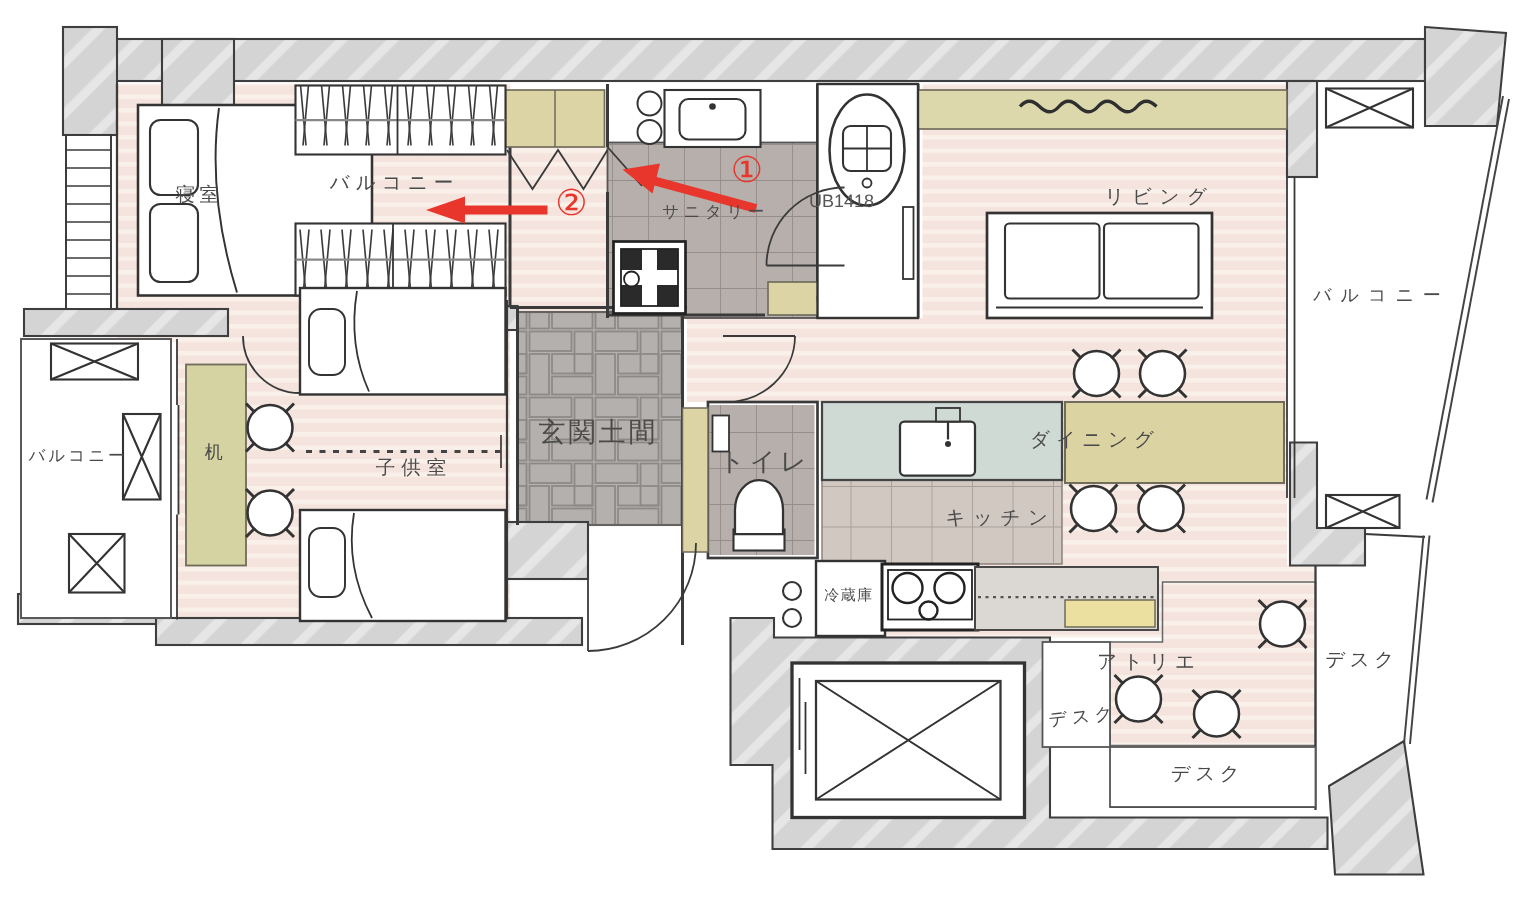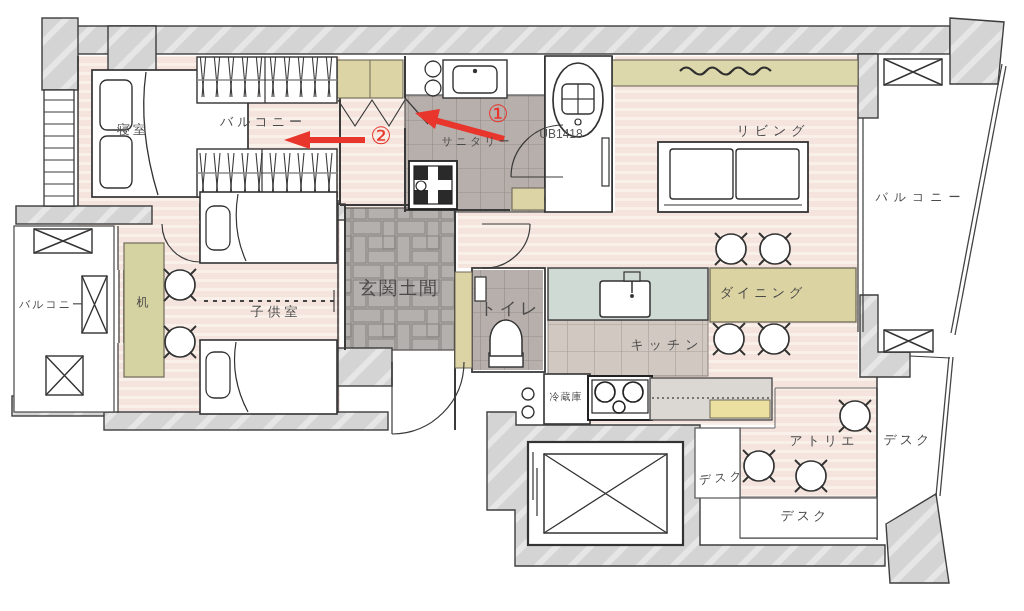--- a/index.html
+++ b/index.html
@@ -7,29 +7,29 @@
         font-family:Liberation Sans, sans-serif;}
   #plan svg{position:absolute;left:0;top:0;}
   .lbl{position:absolute;transform:translate(-50%,-50%);font-size:13px;color:#4a4a4a;
        letter-spacing:3px;white-space:nowrap;z-index:5;}
   .l-bedroom{left:133px;top:130px;}
   .l-closet{left:263px;top:122px;letter-spacing:4px;}
   .l-sanitary{left:477px;top:141px;font-size:11px;}
   .l-ub{left:561px;top:134px;font-size:12px;letter-spacing:0;color:#555;text-align:center;}
   .l-living{left:729px;top:131px;letter-spacing:5px;margin-left:44px;}
   .l-balcony-r{left:921px;top:197px;font-size:12px;letter-spacing:6px;}
-  .l-dining{left:763px;top:293px;letter-spacing:4px;}
+  .l-dining{left:730px;top:293px;letter-spacing:4px;}
   .l-kitchen{left:667px;top:345px;letter-spacing:5px;}
   .l-fridge{left:566px;top:397px;font-size:10px;letter-spacing:1px;text-align:center;}
   .l-toilet{left:510px;top:308px;font-size:17px;}
   .l-genkan{left:399px;top:288px;font-size:18px;letter-spacing:2px;}
   .l-kids{left:276px;top:312px;letter-spacing:4px;}
   .l-desk-s{left:144px;top:302px;font-size:12px;}
   .l-balcony-l{left:52px;top:304px;font-size:11px;letter-spacing:2px;}
-  .l-atelier{left:824px;top:441px;letter-spacing:4px;}
+  .l-atelier{left:766px;top:441px;letter-spacing:4px;}
   .l-desk-a{left:722px;top:478px;font-size:12px;transform:translate(-50%,-50%) rotate(-6deg);}
   .l-desk-b{left:805px;top:516px;letter-spacing:3px;}
   .l-desk-c{left:908px;top:440px;letter-spacing:3px;}
   .anno{position:absolute;transform:translate(-50%,-50%);font-size:24px;color:#e8362d;
         z-index:6;font-weight:400;}
   .a1{left:498px;top:114px;}
   .a2{left:381px;top:136px;}
 </style>
 </head>
 <body>

